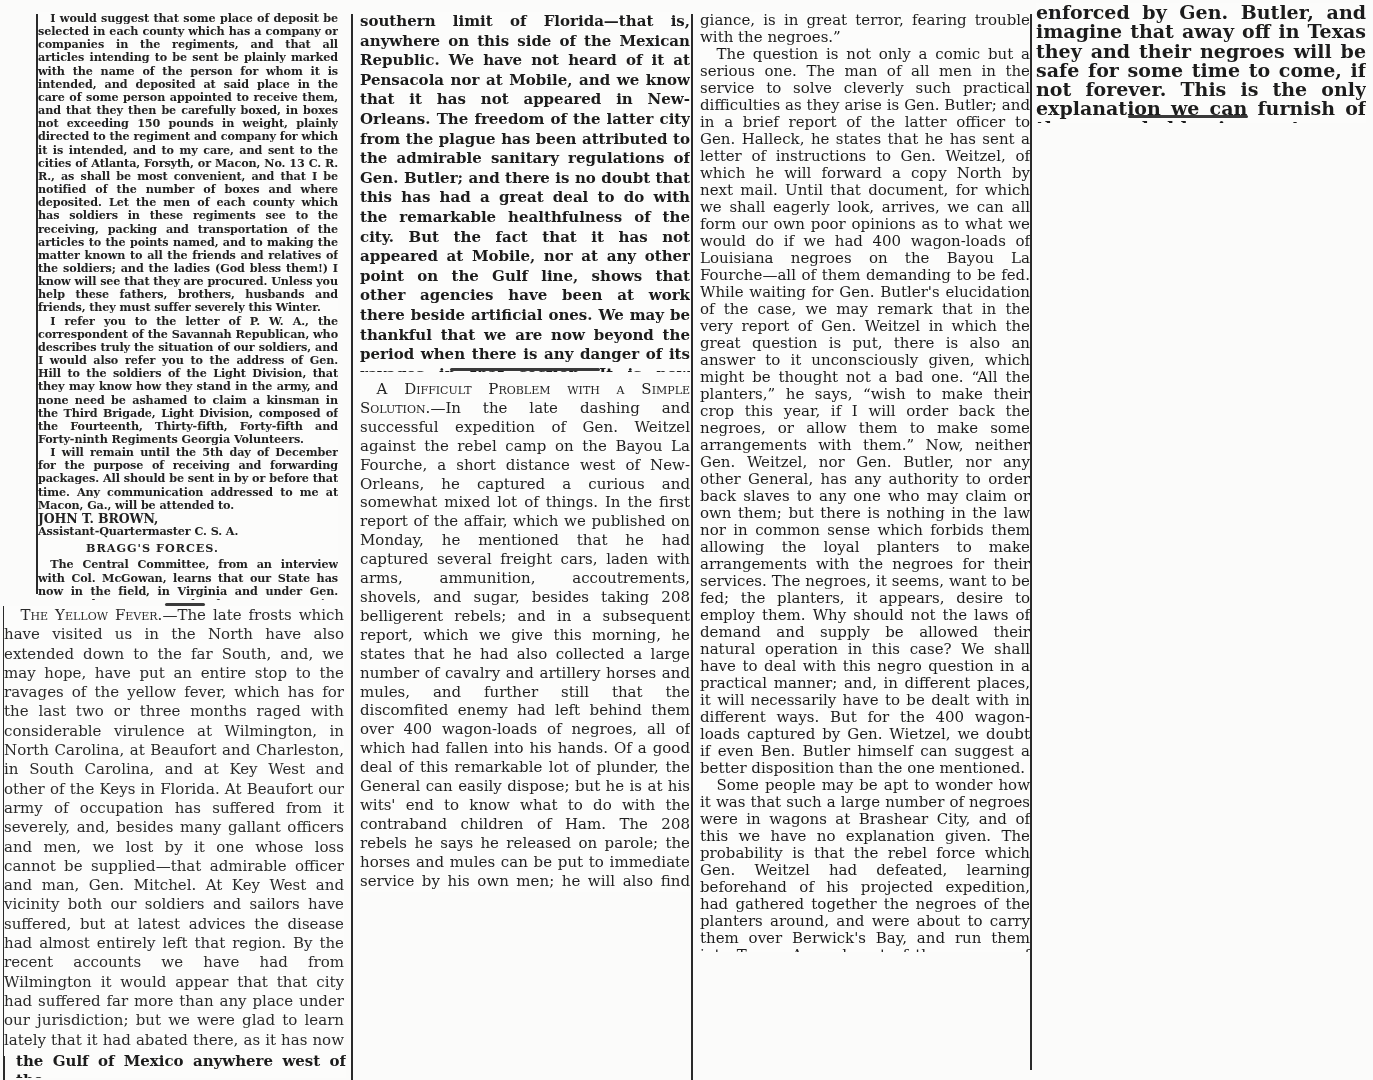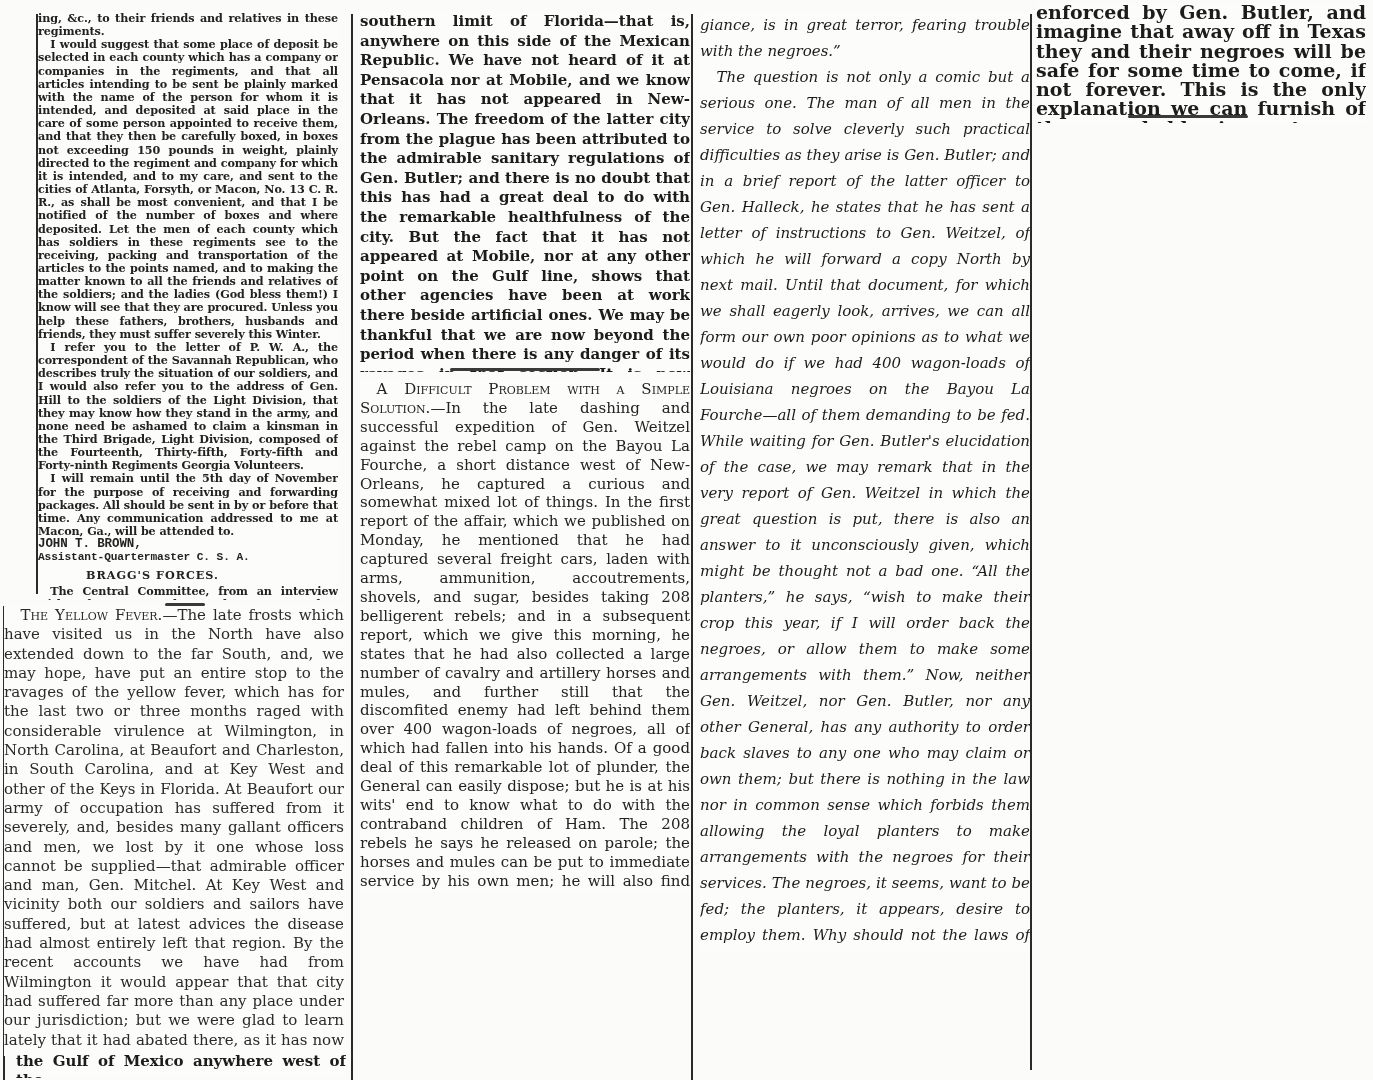--- a/index.html
+++ b/index.html
@@ -8,60 +8,59 @@
     background:#fbfbfa;
     font-family:"DejaVu Serif", serif;
     color:#1c1c1c;
     position:relative;
   }
   .clip { position:absolute; overflow:hidden; background:#fcfcfb; }
   .clip p { margin:0; text-align:justify; }
   .indent { text-indent:1.1em; }
   .sc { font-variant:small-caps; }
   .rule-v { position:absolute; background:#2a2a2a; }
-  .sig { text-align:right;font-family:Liberation Mono, monospace; }
+  .sig { text-align:right; }
   .center { text-align:center;padding-left:48px; }
 
   
   #c1a { left:38px; top:12px; width:300px; height:588px;
          font-size:11.2px; line-height:13.15px; letter-spacing:-0.1px; font-weight:bold; color:#222; }
   
   #c1b { left:4px; top:606px; width:340px; height:450px;
          font-size:15px; line-height:19.3px; color:#2a2a2a; }
   #c1c { left:16px; top:1052px; width:330px; height:26px;
          font-size:15px; line-height:19px; font-weight:bold; }
   
   #c2a { left:360px; top:12px; width:330px; height:360px;
          font-size:15px; line-height:19.6px; font-weight:bold; }
   
   #c2b { left:360px; top:380px; width:330px; height:512px;
          font-size:15px; line-height:18.9px; color:#222; }
   
   #c3a { left:700px; top:12px; width:330px; height:135px;
-         font-size:15px; line-height:26px;font-style:italic; }
+         font-size:15px; line-height:17px; }
   
   #c4a { left:1036px; top:3px; width:330px; height:120px;
          font-size:19px; line-height:19.3px; font-weight:bold; }
 
   .hr-short { position:absolute; height:3px; background:#3a3a3a; border-radius:2px; }
 </style>
 </head>
 <body>
 
 <div class="rule-v" style="left:36px;top:14px;width:2px;height:580px;"></div>
 <div class="rule-v" style="left:351px;top:14px;width:2px;height:1066px;"></div>
 <div class="rule-v" style="left:691px;top:14px;width:2px;height:1066px;"></div>
 <div class="rule-v" style="left:1030px;top:14px;width:2px;height:1056px;"></div>
 <div class="rule-v" style="left:3px;top:606px;width:2px;height:474px;"></div>
 
 <div class="clip" id="c1a">
-  <p>ing, &amp;c., to their friends and relatives in these regiments.</p>
   <p class="indent">I would suggest that some place of deposit be selected in each county which has a company or companies in the regiments, and that all articles intending to be sent be plainly marked with the name of the person for whom it is intended, and deposited at said place in the care of some person appointed to receive them, and that they then be carefully boxed, in boxes not exceeding 150 pounds in weight, plainly directed to the regiment and company for which it is intended, and to my care, and sent to the cities of Atlanta, Forsyth, or Macon, No. 13 C. R. R., as shall be most convenient, and that I be notified of the number of boxes and where deposited. Let the men of each county which has soldiers in these regiments see to the receiving, packing and transportation of the articles to the points named, and to making the matter known to all the friends and relatives of the soldiers; and the ladies (God bless them!) I know will see that they are procured. Unless you help these fathers, brothers, husbands and friends, they must suffer severely this Winter.</p>
   <p class="indent">I refer you to the letter of P. W. A., the correspondent of the Savannah Republican, who describes truly the situation of our soldiers, and I would also refer you to the address of Gen. Hill to the soldiers of the Light Division, that they may know how they stand in the army, and none need be ashamed to claim a kinsman in the Third Brigade, Light Division, composed of the Fourteenth, Thirty-fifth, Forty-fifth and Forty-ninth Regiments Georgia Volunteers.</p>
-  <p class="indent">I will remain until the 5th day of November for the purpose of receiving and forwarding packages. All should be sent in by or before that time. Any communication addressed to me at Macon, Ga., will be attended to.</p>
+  <p class="indent">I will remain until the 5th day of December for the purpose of receiving and forwarding packages. All should be sent in by or before that time. Any communication addressed to me at Macon, Ga., will be attended to.</p>
   <p class="sig" style="padding-right:60px;font-size:12.5px;">JOHN T. BROWN,</p>
   <p class="sig">Assistant-Quartermaster C. S. A.</p>
   <p class="center" style="margin:4px 0 3px 0;letter-spacing:1px;">BRAGG'S FORCES.</p>
   <p class="indent">The Central Committee, from an interview with Col. McGowan, learns that our State has now in the field, in Virginia and under Gen. Bragg, about 15,000 and Col. McGowan carries on 6,000 blankets only. He receives no shoes, or shirts, or drawers, from the Quartermaster. The necessity, then, is most urgent. It is not possible for the people of the State to do too much. I call earnestly upon all. The Central Association will receive and forward all contributions care of Rev. Wm. Martin, without charge. Address</p>
 
 </div>
 
 <div class="hr-short" style="left:165px;top:603px;width:40px;"></div>
 
 <div class="clip" id="c1b">

